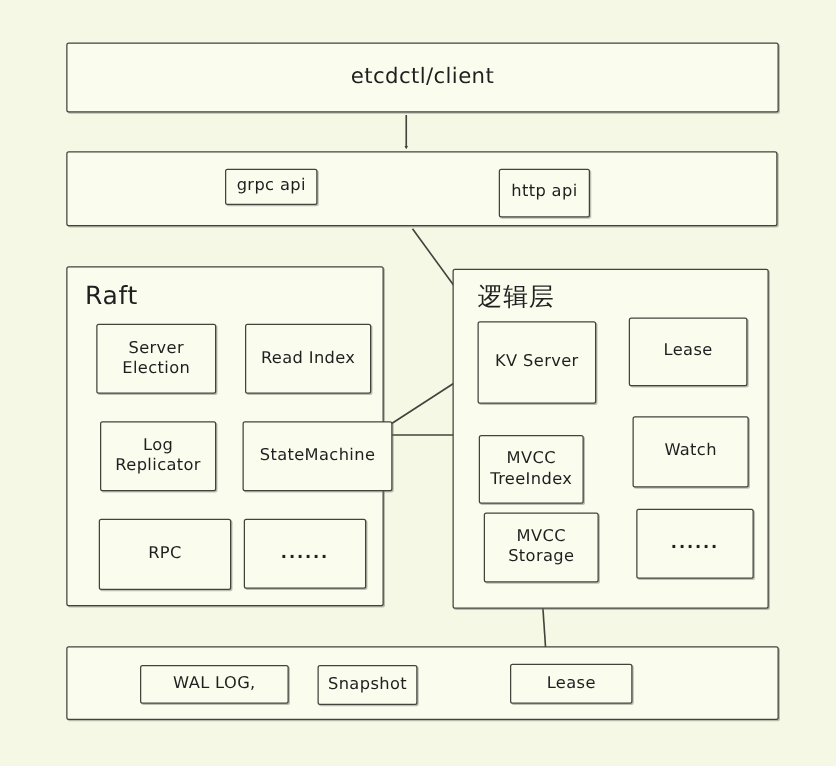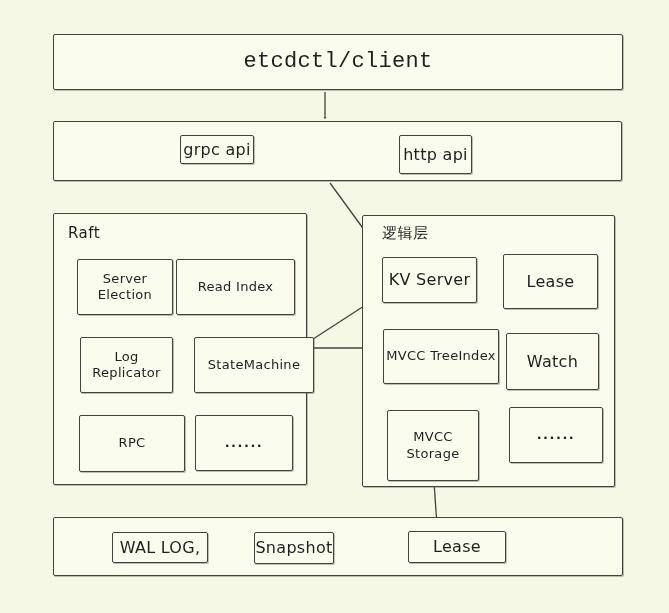--- a/index.html
+++ b/index.html
@@ -36,27 +36,27 @@
   .container-box {
     justify-content: flex-start;
     align-items: flex-start;
   }
   .lbl {
     color: var(--ink, #1f1f1f);
     letter-spacing: 0.3px;
     text-align: center;
     line-height: 1.25;
   }
-  .lbl-lg   { font-size: 22px; font-family: Liberation Mono, monospace; }
-  .lbl-md   { font-size: 16px; }
+  .lbl-lg   { font-size: 17px; }
+  .lbl-md   { font-size: 13px; }
   .lbl-sm   { font-size: 13px; }
   .lbl-cn   { font-size: 12.5px; }
   .group-title {
     position: absolute;
-    font-size: 15px;
+    font-size: 20px;
     color: var(--ink, #1f1f1f);
     letter-spacing: 0.5px;
   }
   .dots { letter-spacing: 1.5px; font-weight: bold; font-size: 13px; }
 </style>
 </head>
 <body style="background: rgb(244, 248, 228);">
 
 <div class="canvas" style="--bg: #f4f8e4; --fill: #fafcee; --stroke: #40443c; --ink: #1f1f1f;">
 
@@ -85,61 +85,61 @@
     <div class="box" style="left:345px; top:13px; width:73px; height:39px">
       <span class="lbl lbl-md">http api</span>
     </div>
   </div>
 
   <div class="box container-box" style="left:53px; top:213px; width:254px; height:272px">
     <span class="group-title" style="left:14px; top:10px">Raft</span>
     <div class="box" style="left:23px; top:45px; width:96px; height:56px">
       <span class="lbl lbl-sm">Server Election</span>
     </div>
-    <div class="box" style="left:122px; top:45px; width:119px; height:56px">
+    <div class="box" style="left:142px; top:45px; width:101px; height:56px">
       <span class="lbl lbl-sm">Read Index</span>
     </div>
     <div class="box" style="left:26px; top:123px; width:93px; height:56px">
       <span class="lbl lbl-sm">Log Replicator</span>
     </div>
     <div class="box" style="left:140px; top:123px; width:120px; height:56px">
       <span class="lbl lbl-sm">StateMachine</span>
     </div>
     <div class="box" style="left:25px; top:201px; width:106px; height:57px">
       <span class="lbl lbl-sm">RPC</span>
     </div>
     <div class="box" style="left:141px; top:201px; width:98px; height:56px">
       <span class="lbl dots">......</span>
     </div>
   </div>
 
   <div class="box container-box" style="left:362px; top:215px; width:253px; height:272px">
     <span class="group-title lbl-cn" style="left:19px; top:8px">逻辑层</span>
-    <div class="box" style="left:19px; top:41px; width:95px; height:46px">
+    <div class="box" style="left:19px; top:41px; width:95px; height:66px">
       <span class="lbl lbl-md">KV Server</span>
     </div>
     <div class="box" style="left:140px; top:38px; width:95px; height:55px">
       <span class="lbl lbl-md">Lease</span>
     </div>
-    <div class="box" style="left:20px; top:113px; width:116px; height:55px">
+    <div class="box" style="left:20px; top:132px; width:84px; height:55px">
       <span class="lbl lbl-sm">MVCC TreeIndex</span>
     </div>
     <div class="box" style="left:143px; top:117px; width:93px; height:57px">
       <span class="lbl lbl-md">Watch</span>
     </div>
-    <div class="box" style="left:24px; top:194px; width:92px; height:71px">
+    <div class="box" style="left:24px; top:194px; width:92px; height:56px">
       <span class="lbl lbl-sm">MVCC Storage</span>
     </div>
     <div class="box" style="left:146px; top:191px; width:94px; height:56px">
       <span class="lbl dots">......</span>
     </div>
   </div>
 
   <div class="box container-box" style="left:53px; top:517px; width:570px; height:59px">
-    <div class="box" style="left:58px; top:14px; width:96px; height:31px">
+    <div class="box" style="left:58px; top:14px; width:119px; height:31px">
       <span class="lbl lbl-md">WAL LOG,</span>
     </div>
     <div class="box" style="left:200px; top:14px; width:80px; height:32px">
       <span class="lbl lbl-md">Snapshot</span>
     </div>
     <div class="box" style="left:354px; top:13px; width:98px; height:32px">
       <span class="lbl lbl-md">Lease</span>
     </div>
   </div>
 

